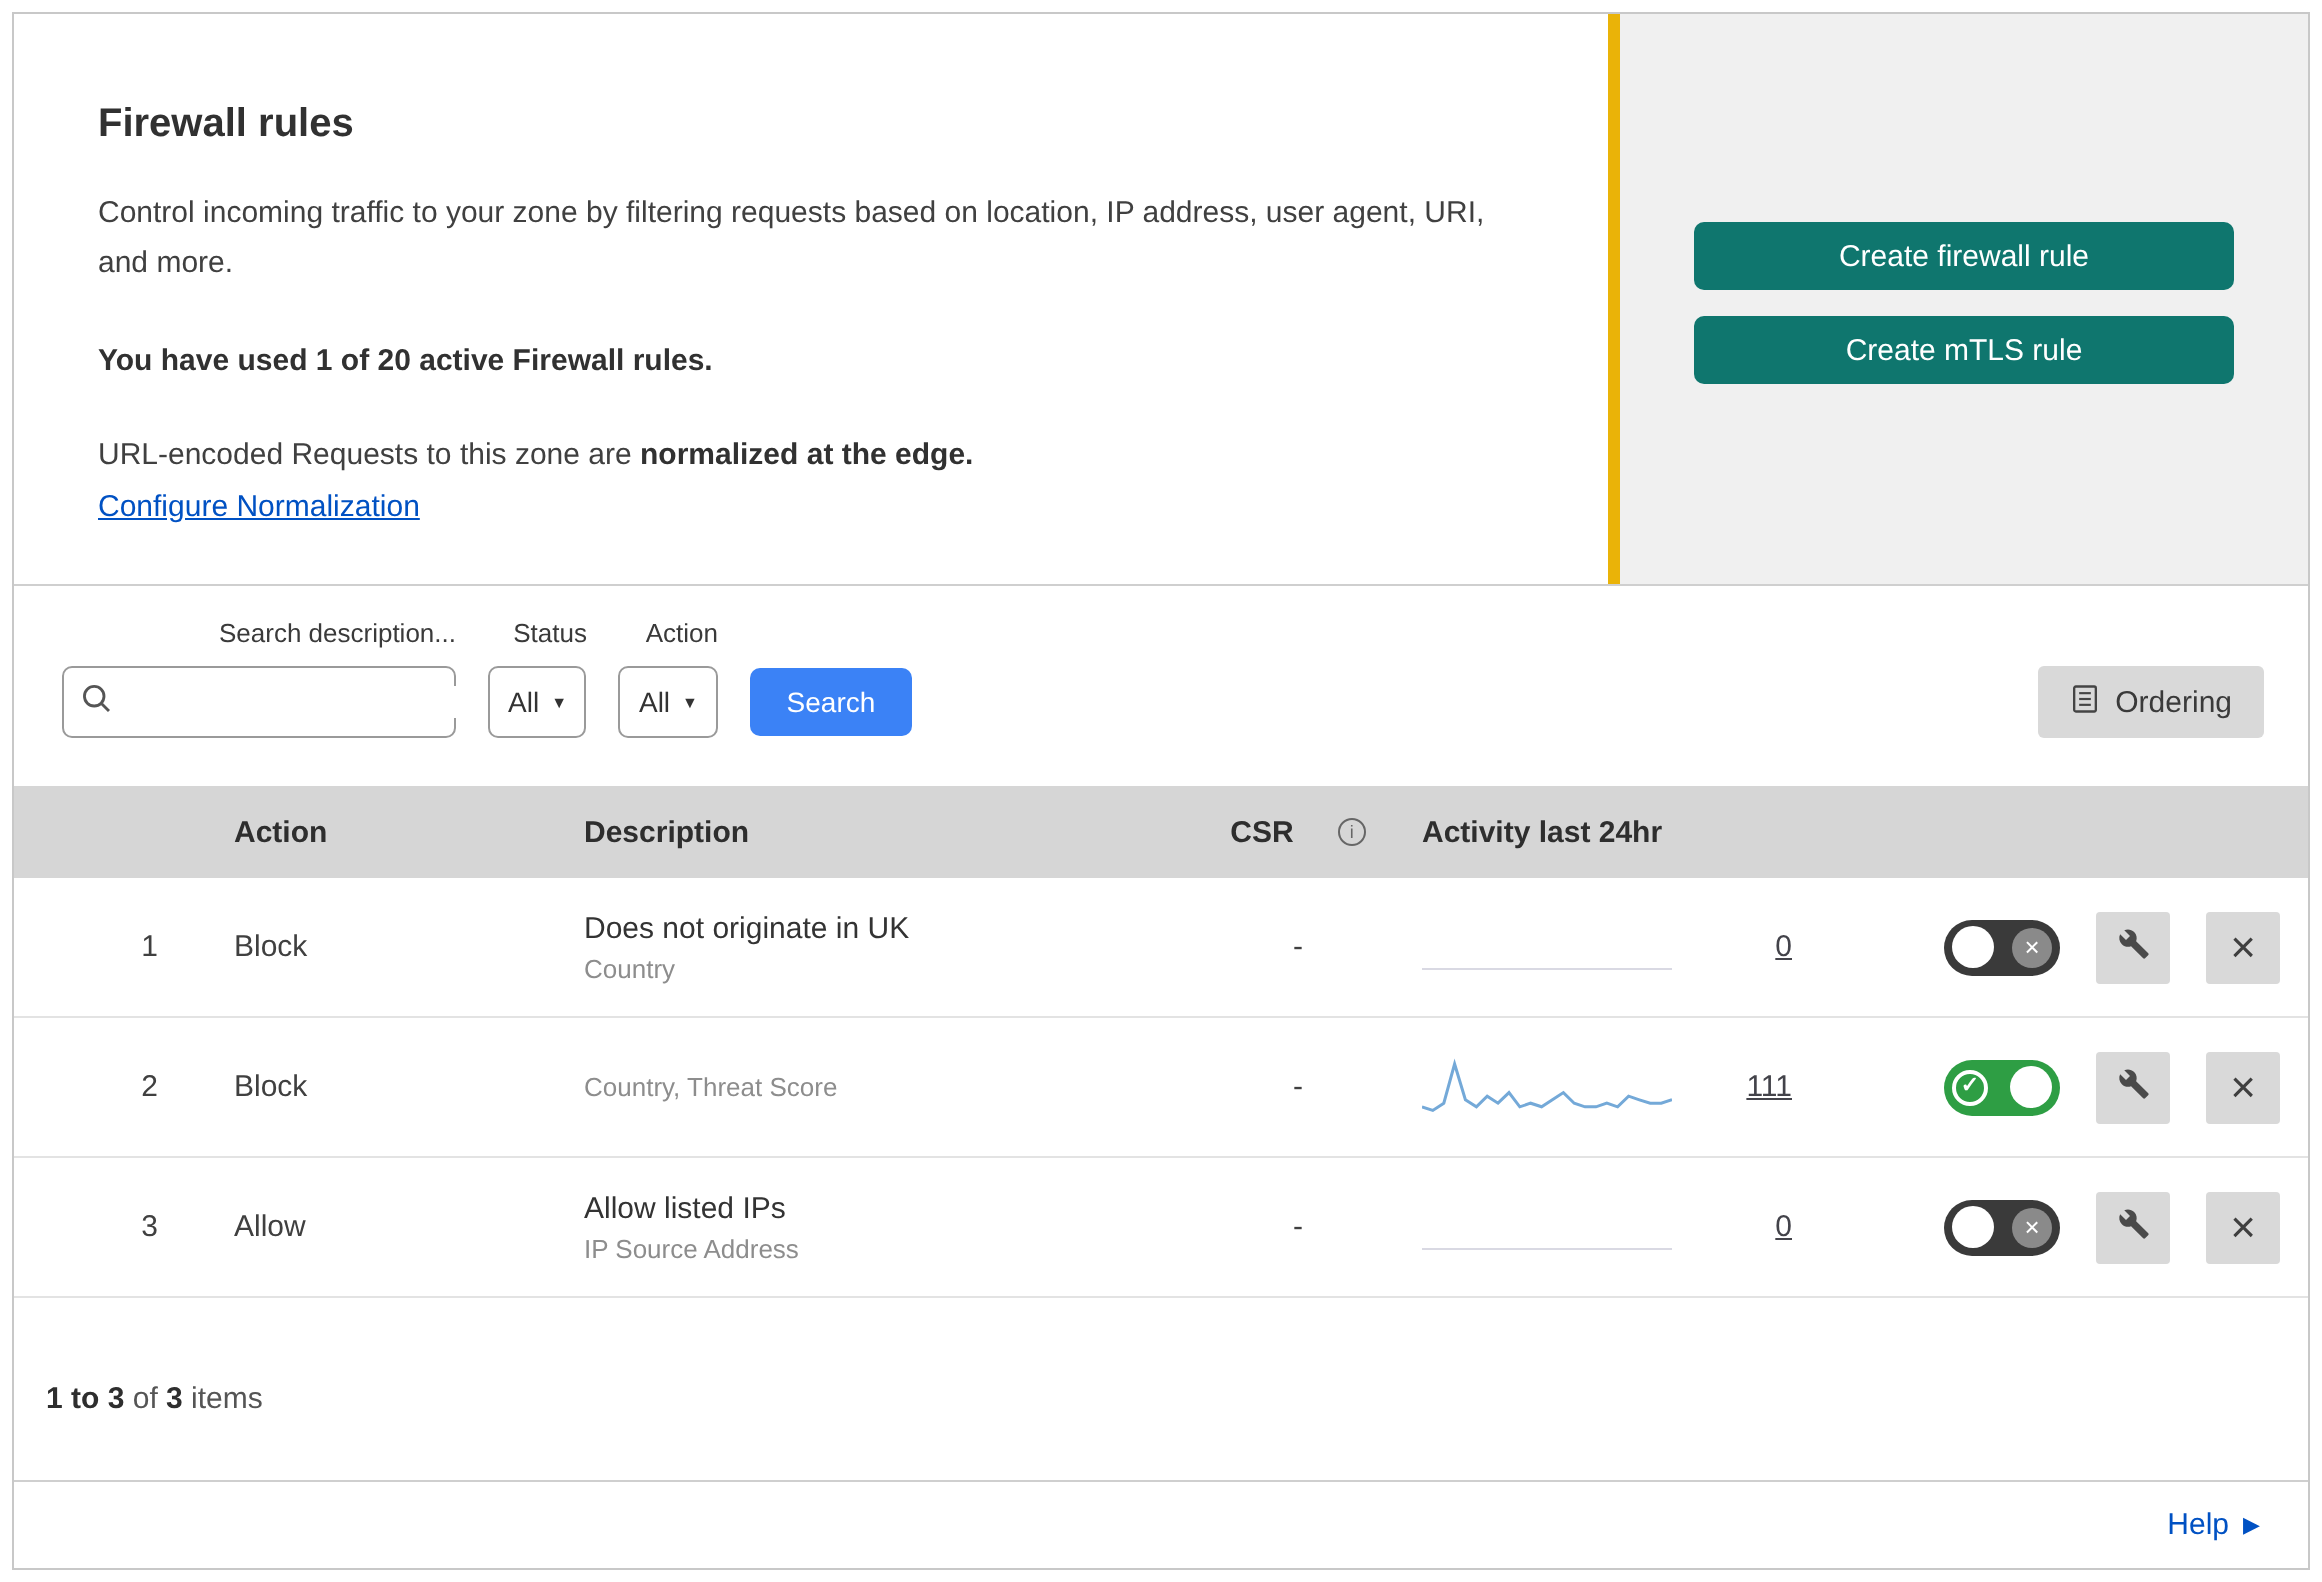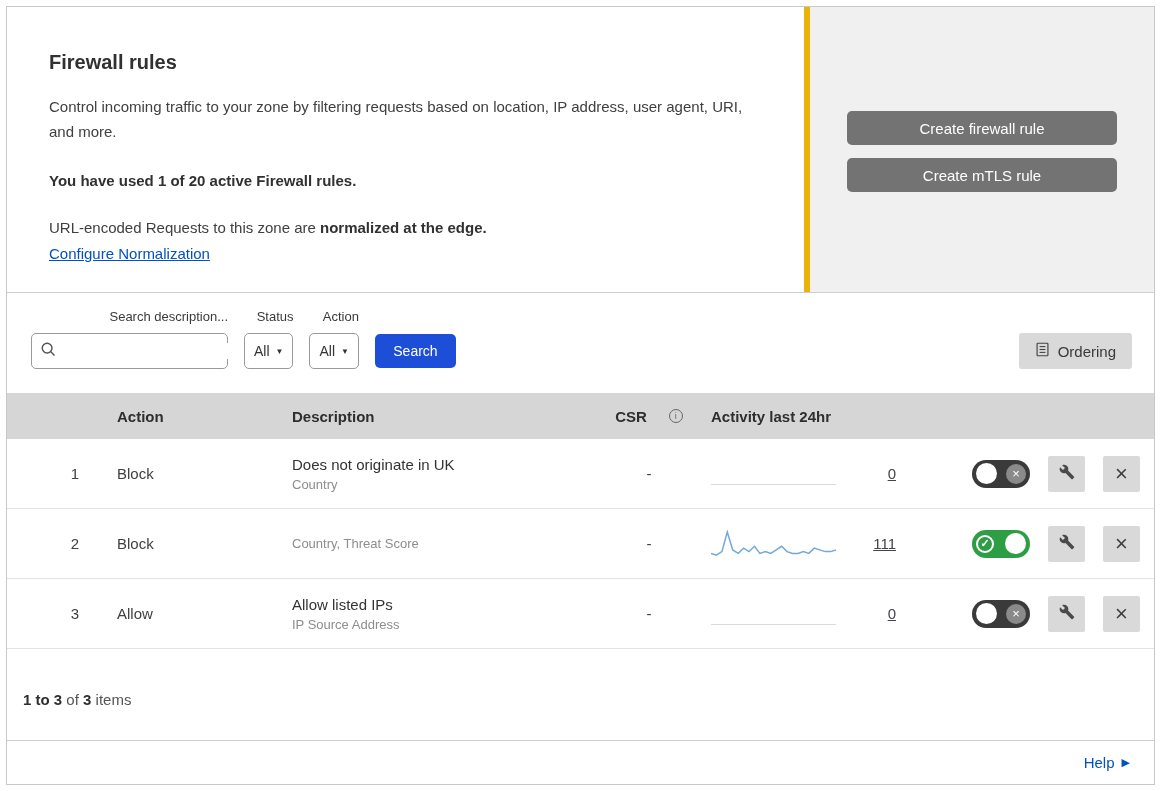--- a/index.html
+++ b/index.html
@@ -18,21 +18,21 @@
     display: flex; flex-direction: column; align-items: center;
     padding-top: 104px; gap: 13px;
   }
   h1.page-title { font-size: 20px; font-weight: 600; color: #313131; margin-bottom: 20px; }
   p.desc { font-size: 15px; line-height: 25px; color: #404040; max-width: 712px; margin-bottom: 28px; }
   p.usage { font-size: 15px; font-weight: bold; color: #313131; margin-bottom: 30px; }
   p.norm { font-size: 15px; color: #404040; margin-bottom: 9px; }
   p.norm b { color: #313131; }
   a.text-link { color: #0051c3; font-size: 15px; text-decoration: underline; cursor: pointer; }
   .btn-primary {
-    width: 270px; height: 34px; background: #737373; color: #fff;
+    width: 270px; height: 34px; background: #0f766e; color: #fff;
     border: none; border-radius: 5px; font-size: 15px;
     font-family: "Liberation Sans", sans-serif; cursor: pointer;
   }
 
   
   .filters { display: flex; align-items: flex-end; gap: 16px; padding: 16px 22px 24px 24px; }
   .filter-group { display: flex; flex-direction: column; align-items: flex-end; }
   .filter-label { font-size: 13px; color: #3a3a3a; margin-bottom: 9px; }
   .search-box {
     width: 197px; height: 36px; border: 1px solid #9a9a9a; border-radius: 5px;
@@ -40,21 +40,21 @@
   }
   .search-box input { border: none; outline: none; flex: 1; font-size: 14px; margin-left: 6px; font-family: "Liberation Sans", sans-serif; }
   .dropdown {
     height: 36px; border: 1px solid #9a9a9a; border-radius: 5px; background: #fff;
     display: flex; align-items: center; gap: 6px; padding: 0 9px;
     font-size: 14px; color: #333; cursor: pointer;
   }
   .caret { font-size: 8px; color: #333; }
   .btn-search {
     height: 34px; width: 81px; margin-bottom: 1px;
-    background: #1d4ed8; color: #fff; border: none; border-radius: 5px;
+    background: #3b82f6; color: #fff; border: none; border-radius: 5px;
     font-size: 14px; font-family: "Liberation Sans", sans-serif; cursor: pointer;
   }
   .btn-ordering {
     margin-left: auto; height: 36px; padding: 0 16px;
     background: #d9d9d9; color: #3a3a3a; border: none; border-radius: 3px;
     font-size: 15px; font-family: "Liberation Sans", sans-serif; cursor: pointer;
     display: flex; align-items: center; gap: 8px;
   }
 
   

